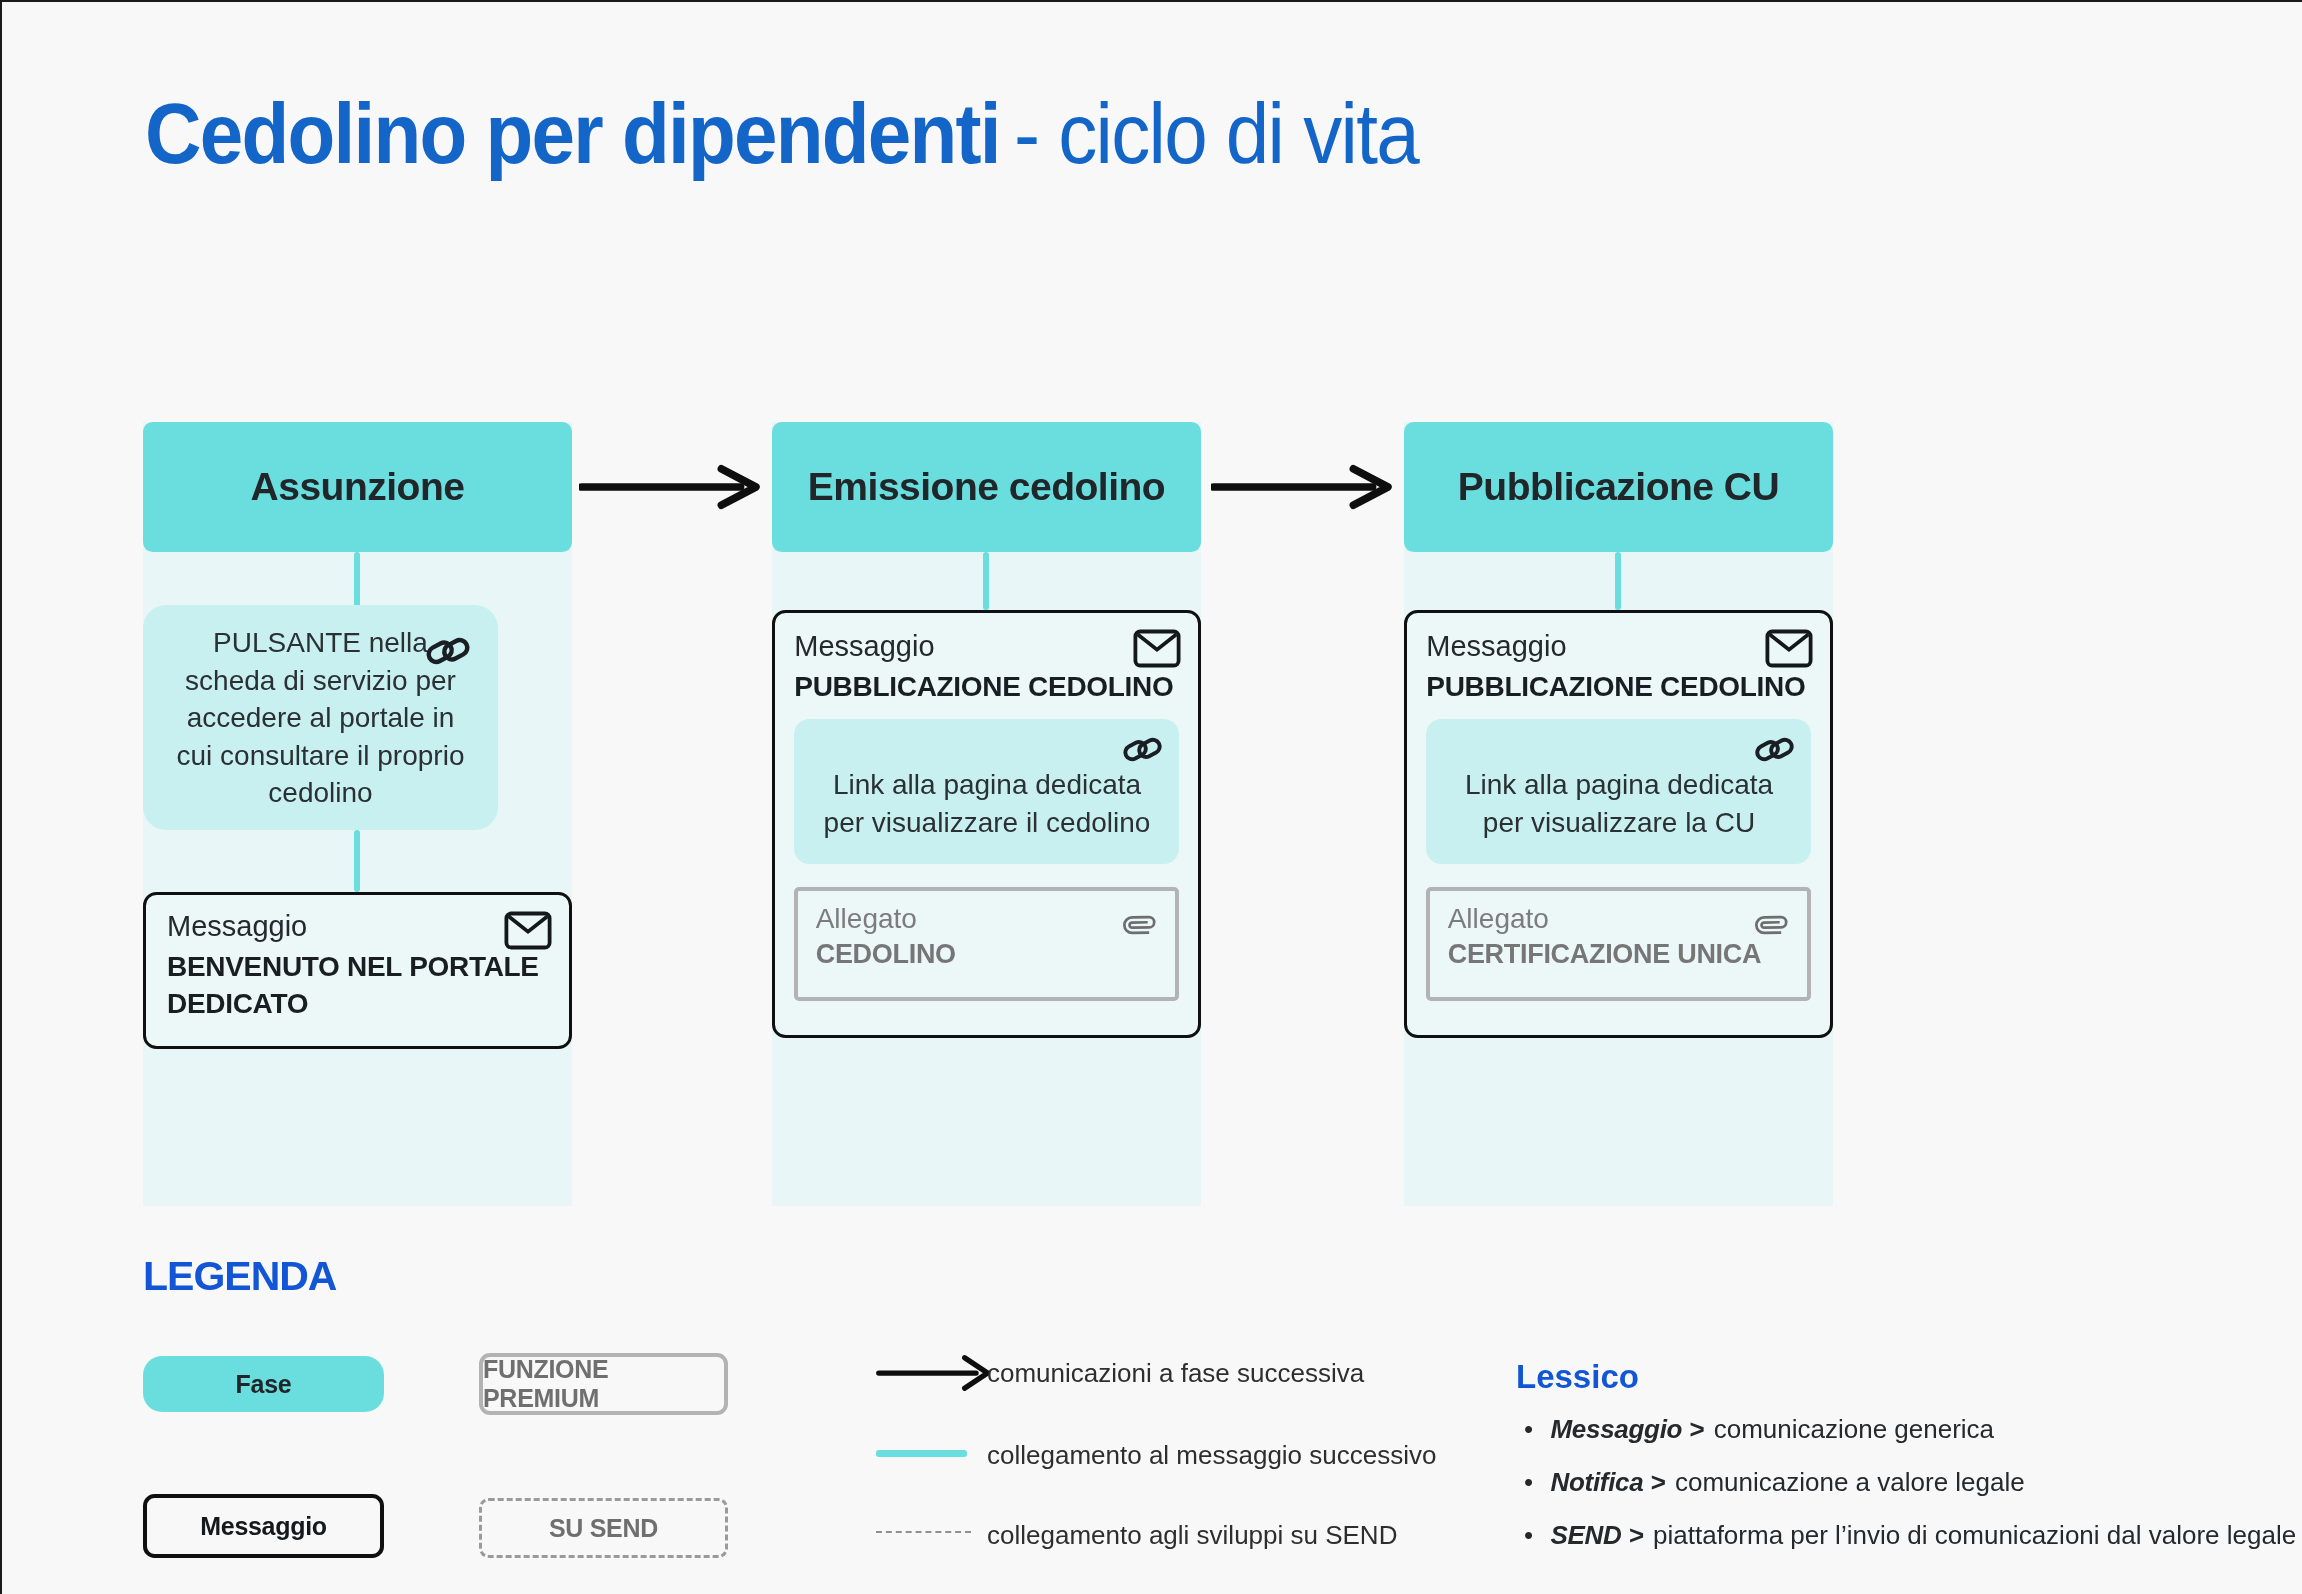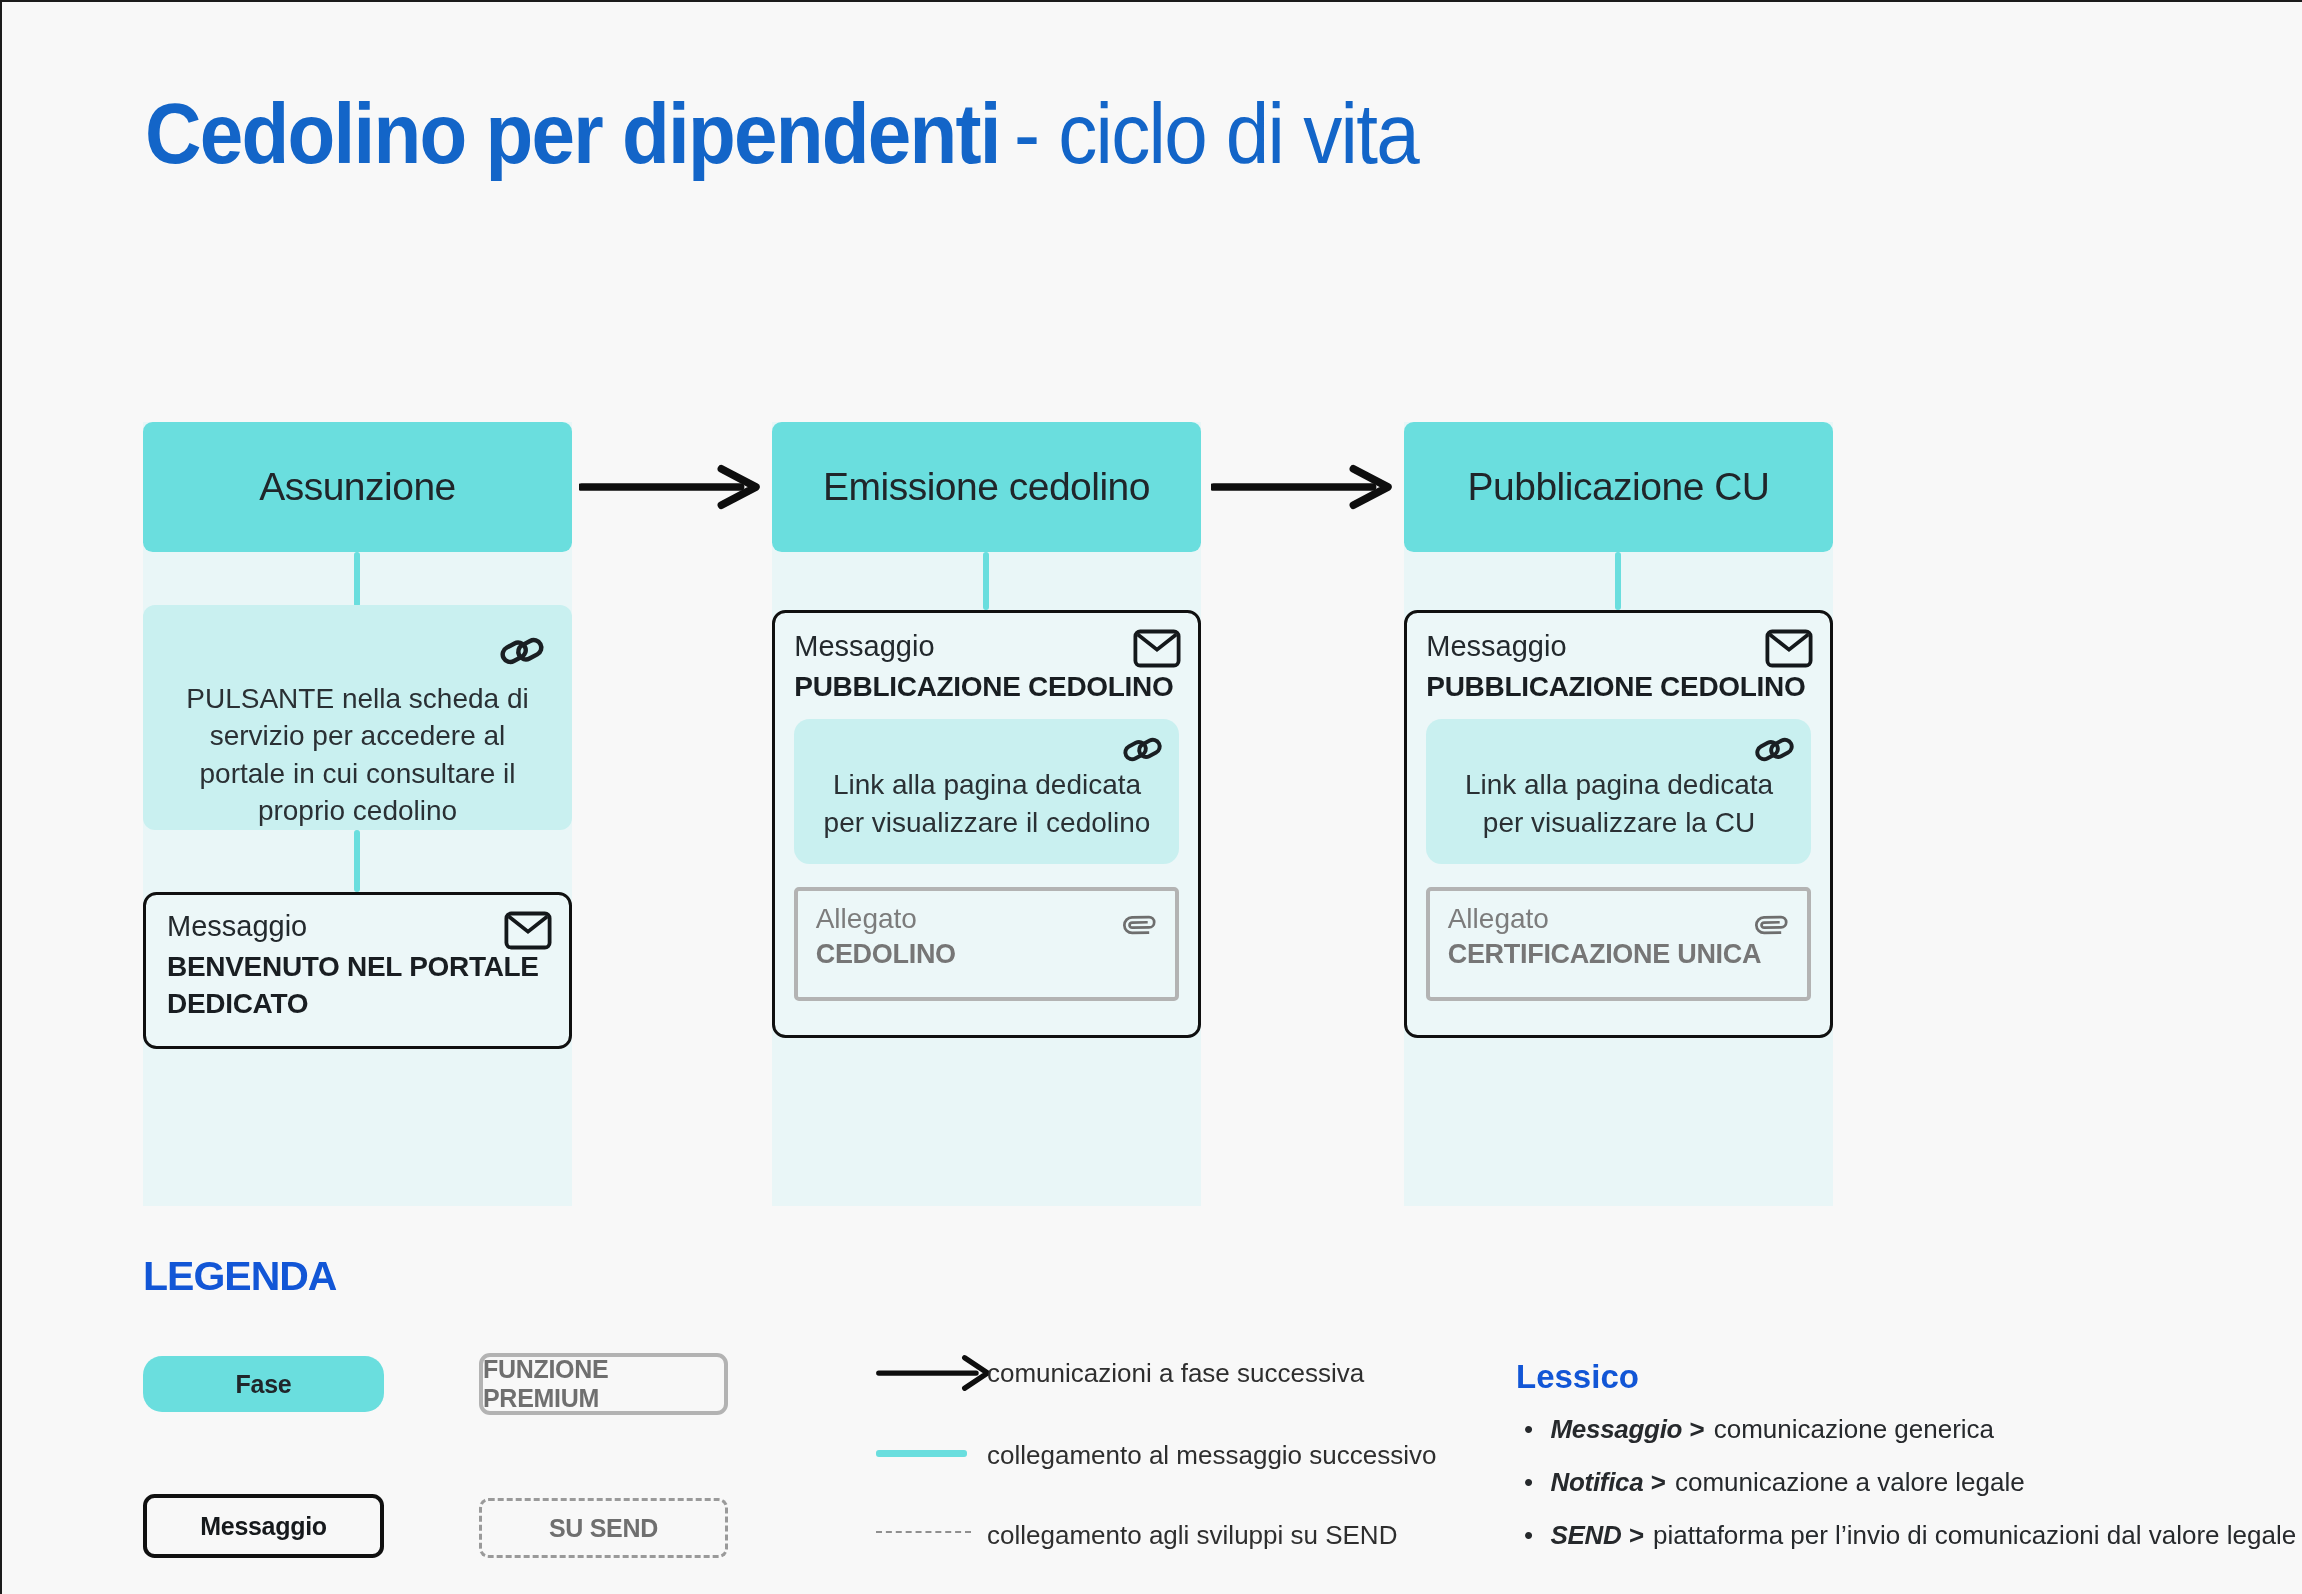--- a/index.html
+++ b/index.html
@@ -30,31 +30,31 @@
   }
   .title-bold{font-weight:bold;}
   .title-light{font-weight:normal;margin-left:15.4px;}
 
   
   .col{position:absolute;top:420px;width:429px;height:784px;background:var(--col-bg);}
   .col1{left:141px;} .col2{left:770px;} .col3{left:1402px;}
   .phase{
     position:absolute;left:0;top:0;width:429px;height:130px;background:var(--teal);
     border-radius:9.7px;display:flex;align-items:center;justify-content:center;
-    font-size:39px;font-weight:normal;color:#20262A;letter-spacing:-0.5px;
+    font-size:39px;font-weight:bold;color:#20262A;letter-spacing:-0.5px;
   }
   .vline{position:absolute;left:211px;width:5.8px;background:var(--teal);border-radius:2.9px;}
   .v1{top:130px;height:55px;}
   .v2{top:408px;height:62px;}
   .v-big{top:130px;height:58px;}
 
   
   .link-card{
-    position:absolute;left:0;top:183px;width:429px;height:225px;background:var(--light-teal);
-    border-radius:12px;display:flex;align-items:flex-end;justify-content:center;text-align:center;
+    position:absolute;left:0;top:183px;width:355px;height:225px;background:var(--light-teal);
+    border-radius:23px;display:flex;align-items:flex-start;justify-content:center;text-align:center;
     padding:19.3px 33px 0 33px;font-size:28px;line-height:1.34;color:#2A3034;
   }
   .icon-tr{position:absolute;}
   .link-card .icon-tr{top:23px;right:27px;}
   .msg-card{
     position:absolute;left:0;top:470px;width:429px;height:157px;background:var(--card-bg);
     border:3.9px solid #101010;border-radius:13.5px;padding:15.4px 21px;
   }
   .msg-label{font-size:29px;color:#23292D;}
   .msg-title{font-size:28px;font-weight:bold;letter-spacing:-0.3px;line-height:1.3;margin-top:5.8px;color:#191E22;}

